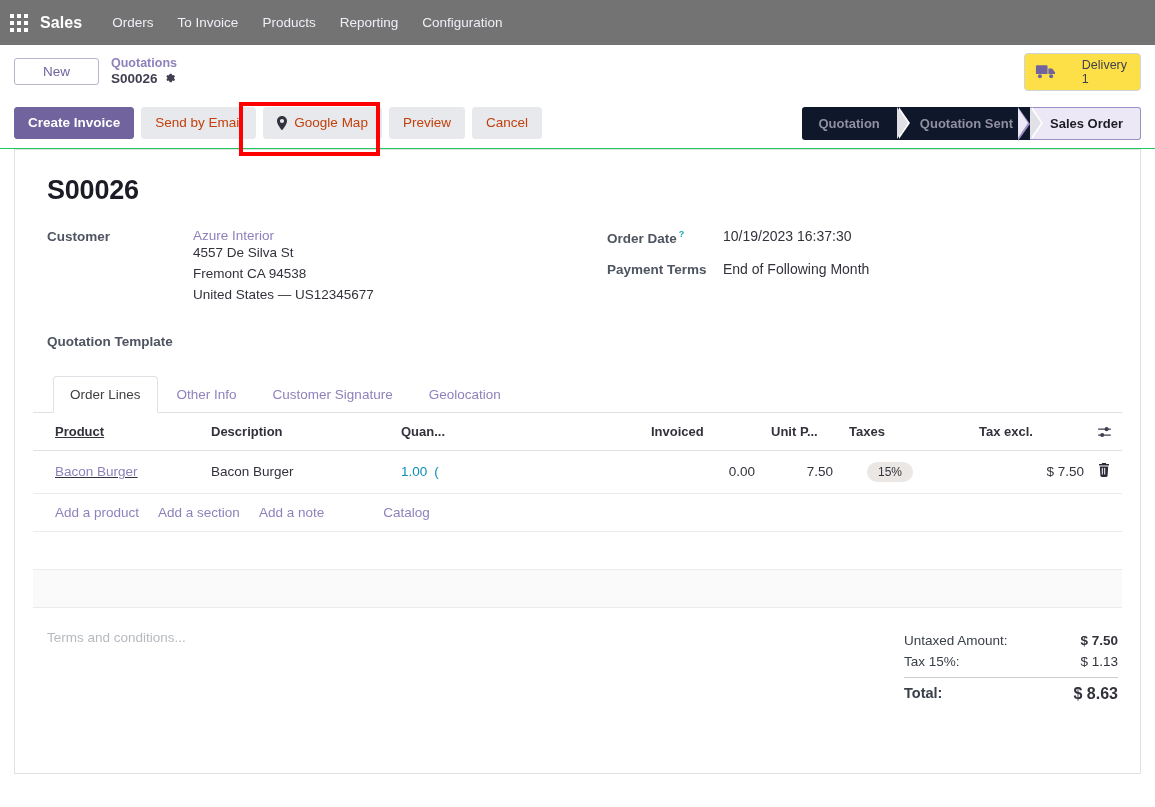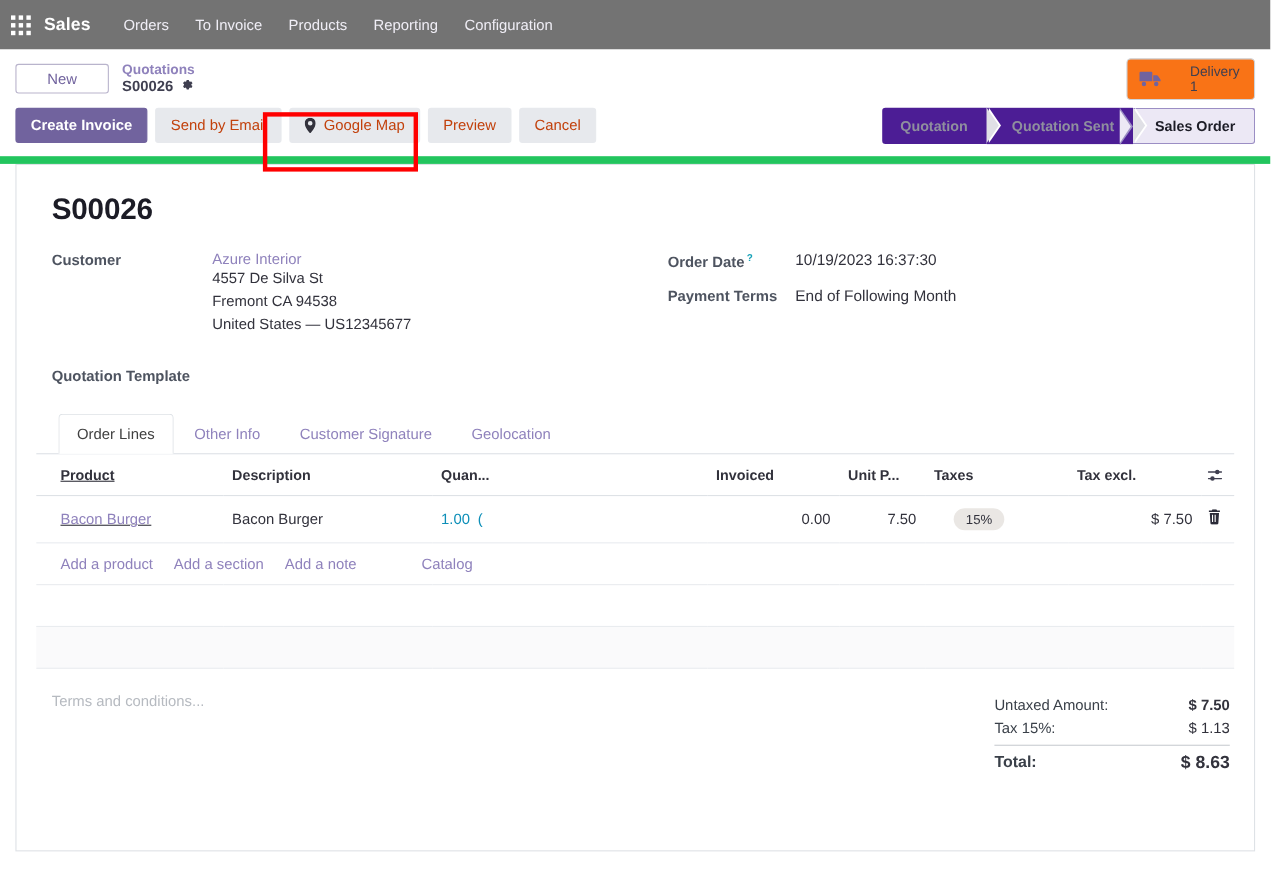--- a/index.html
+++ b/index.html
@@ -83,42 +83,42 @@
   .bc-current {
     font-size: 13.5px;
     color: #3f3f50;
     font-weight: 700;
     display: flex; align-items: center; gap: 6px;
   }
   .gear-ic { font-size: 11px; color: #3f3f50; cursor: pointer; line-height: 1; }
 
   .stat-button {
     border: 1px solid #ced4da;
-    background: #f97316;
+    background: #fde047;
     border-radius: 4px;
     height: 38px;
     display: flex; align-items: center;
     padding: 0 13px 0 10px;
     gap: 25px;
     cursor: pointer;
   }
   .truck-ic { color: #71639e; display: flex; }
   .stat-txt { display: flex; flex-direction: column; line-height: 1.12; }
   .stat-lbl { font-size: 12.5px; color: #3f3f50; font-weight: 400; }
   .stat-val { font-size: 12.5px; color: #3f3f50; }
 
   
   .cp-actions {
     height: 51px;
     background: #ffffff;
     display: flex;
-    align-items: flex-start;
+    align-items: center;
     padding: 0 14px;
     justify-content: space-between;
-    border-bottom: 7px solid #22c55e;
+    border-bottom: 1px solid #22c55e;
     position: relative;
   }
   .btn-row { display: flex; align-items: center; gap: 7px; }
   .btn {
     font-family: inherit;
     font-size: 13.5px;
     border-radius: 3px;
     padding: 7px 13px;
     cursor: pointer;
     border: 1px solid transparent;
@@ -137,21 +137,21 @@
     width: 141px; height: 54px;
     border: 4px solid #ff0000;
     pointer-events: none;
     z-index: 40;
   }
 
   
   .statusbar { display: flex; align-items: stretch; height: 33px; }
   .st {
     position: relative;
-    background: #4c1d95;
+    background: #0f172a;
     color: #8f8f9e;
     font-size: 13px;
     font-weight: 600;
     display: flex; align-items: center;
     padding: 0 17px 0 23px;
     cursor: pointer;
   }
   .st:first-child { border-radius: 3px 0 0 3px; padding-left: 16px; }
   .st:not(:last-child)::after {
     content: "";

